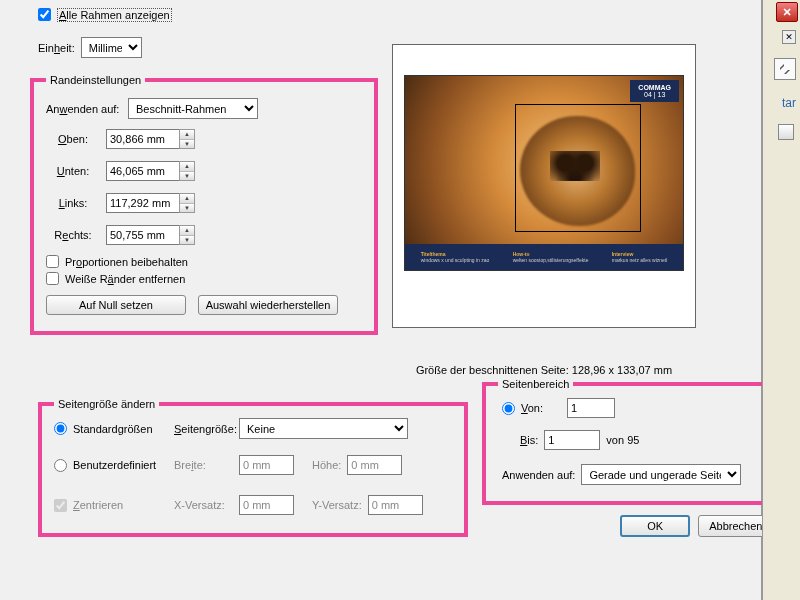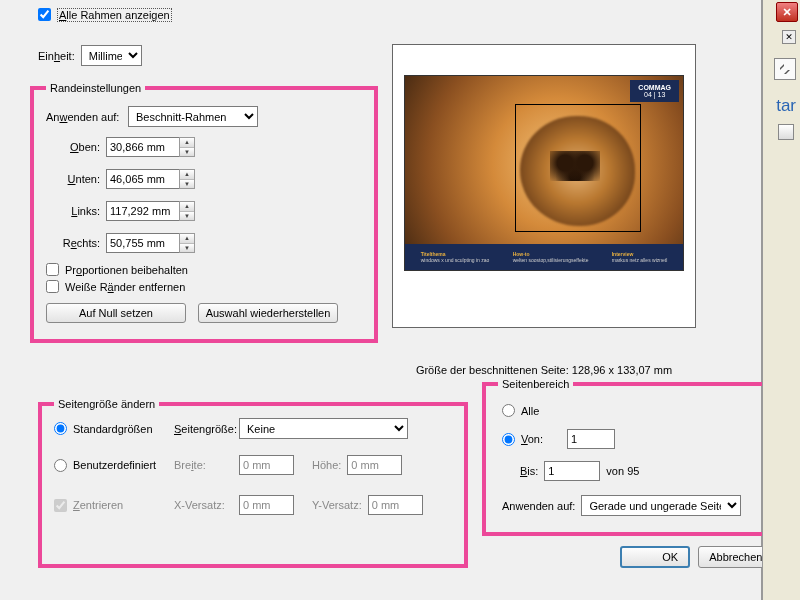--- a/index.html
+++ b/index.html
@@ -49,21 +49,21 @@
   }
   legend { padding: 0 4px; color:#003399; }
   fieldset.plain legend { color:#000; }
   .btn {
     font:11px Tahoma,sans-serif;
     background:linear-gradient(#fdfdfd,#e3e3e3);
     border:1px solid #888; border-radius:3px;
     padding: 3px 0; min-width: 140px; text-align:center;
   }
   .btn-sm{min-width:70px;padding:3px 10px}
-  .btn-primary{border:2px solid #3c7fb1;text-align:right;}
+  .btn-primary{border:2px solid #3c7fb1;}
   .top-area { display:flex; gap:14px; align-items:flex-start; }
   .left-col { flex:0 0 340px; }
   .preview-frame {
     width: 304px; height: 284px;
     background:#fff; border:1px solid #666;
     padding:30px 10px 10px 10px;
     display:flex; flex-direction:column; align-items:center;
   }
   .mag-img {
     width:280px; height:196px; position:relative;
@@ -90,50 +90,50 @@
     border-radius:50% 50% 48% 52%; filter:blur(1px);
   }
   .mag-img::after{
     content:""; position:absolute; left:145px; top:75px; width:50px; height:30px;
     background: radial-gradient(circle at 30% 40%, #2b1708 20%, transparent 60%),
                 radial-gradient(circle at 70% 40%, #2b1708 20%, transparent 60%),
                 radial-gradient(circle at 50% 85%, #1a0d04 15%, transparent 55%);
   }
   .preview-caption{margin-top:36px;font-size:11px;color:#000;text-align:center}
   .margin-grid{display:grid;grid-template-columns:60px auto;row-gap:12px;align-items:center;margin:8px 0 10px 0}
-  .margin-grid label{text-align:right;padding-right:6px}
+  .margin-grid label{text-align:center;padding-right:6px}
   .spin-wrap{display:flex;align-items:center}
   .lower-area{display:flex;gap:14px;margin-top:6px}
   .size-box{flex:0 0 430px}
   .range-box{flex:0 0 278px; margin-top:-20px;}
   .size-grid{display:grid;grid-template-columns:120px 65px auto;row-gap:12px;align-items:center}
   .disabled{color:#888}
   .ok-row{display:flex;gap:8px;justify-content:flex-end;margin-top:10px}
   
   .rstrip{position:absolute;left:762px;top:0;width:38px;height:600px;background:#ece9d8;border-left:1px solid #999}
   .close-x{position:absolute;top:2px;right:2px;width:22px;height:20px;background:linear-gradient(#f08080,#c03020);border:1px solid #8b0000;border-radius:2px;color:#fff;display:flex;align-items:center;justify-content:center;font-weight:bold;font-size:11px}
   .x2{position:absolute;top:30px;right:4px;width:14px;height:14px;border:1px solid #888;background:#eee;display:flex;align-items:center;justify-content:center;font-size:9px}
   .exp{position:absolute;top:58px;right:4px;width:22px;height:22px;border:1px solid #888;background:#fafafa;display:flex;align-items:center;justify-content:center}
-  .tar{position:absolute;top:96px;right:4px;color:#2a65b4;font-size:17px}
+  .tar{position:absolute;top:96px;right:4px;color:#2a65b4;font-size:12px}
   .docicon{position:absolute;top:124px;right:6px;width:16px;height:16px;border:1px solid #888;background:linear-gradient(#fff,#dcdcdc)}
 </style>
 </head>
 <body>
 
 <div class="dialog">
 
   <div class="top-area">
     <div class="left-col">
 
       <div class="row">
         <input type="checkbox" checked="" style="">
         <label><span style="border:1px dotted #555;padding:0 1px"><span class="u">A</span><span>lle Rahmen anzeigen</span></span></label>
       </div>
 
-      <div class="row" style="margin-top:24px">
+      <div class="row" style="margin-top:16px">
         <label><span>Ein</span><span class="u">h</span><span>eit:</span></label>
         <select style="width:61px">
           <option>Millimeter</option>
         </select>
       </div>
 
       <fieldset class="plain" style="margin-left:-8px;">
         <legend>Randeinstellungen</legend>
 
         <div class="row" style="margin-bottom:10px">
@@ -256,24 +256,20 @@
           <input type="text" disabled="" class="numbox disabled" style="width: 55px;" value="0 mm">
           <label class="disabled" style="margin-left:12px">Y-Versatz:</label>
           <input type="text" disabled="" class="numbox disabled" style="width: 55px;" value="0 mm">
         </div>
       </div>
     </fieldset>
 
     <div class="range-box">
       <fieldset class="plain">
         <legend>Seitenbereich</legend>
-        <div class="row" style="margin:6px 0 12px 4px">
-          <input type="radio" name="rg" style="">
-          <label>Alle</label>
-        </div>
         <div class="row" style="margin:0 0 12px 4px">
           <input type="radio" name="rg" checked="" style="">
           <label><span class="u">V</span><span>on:</span></label>
           <input type="text" style="width: 48px; margin-left: 18px;" value="1">
         </div>
         <div class="row" style="margin:0 0 14px 22px">
           <label><span class="u">B</span><span>is:</span></label>
           <input type="text" style="width: 56px;" value="1">
           <span>von 95</span>
         </div>

